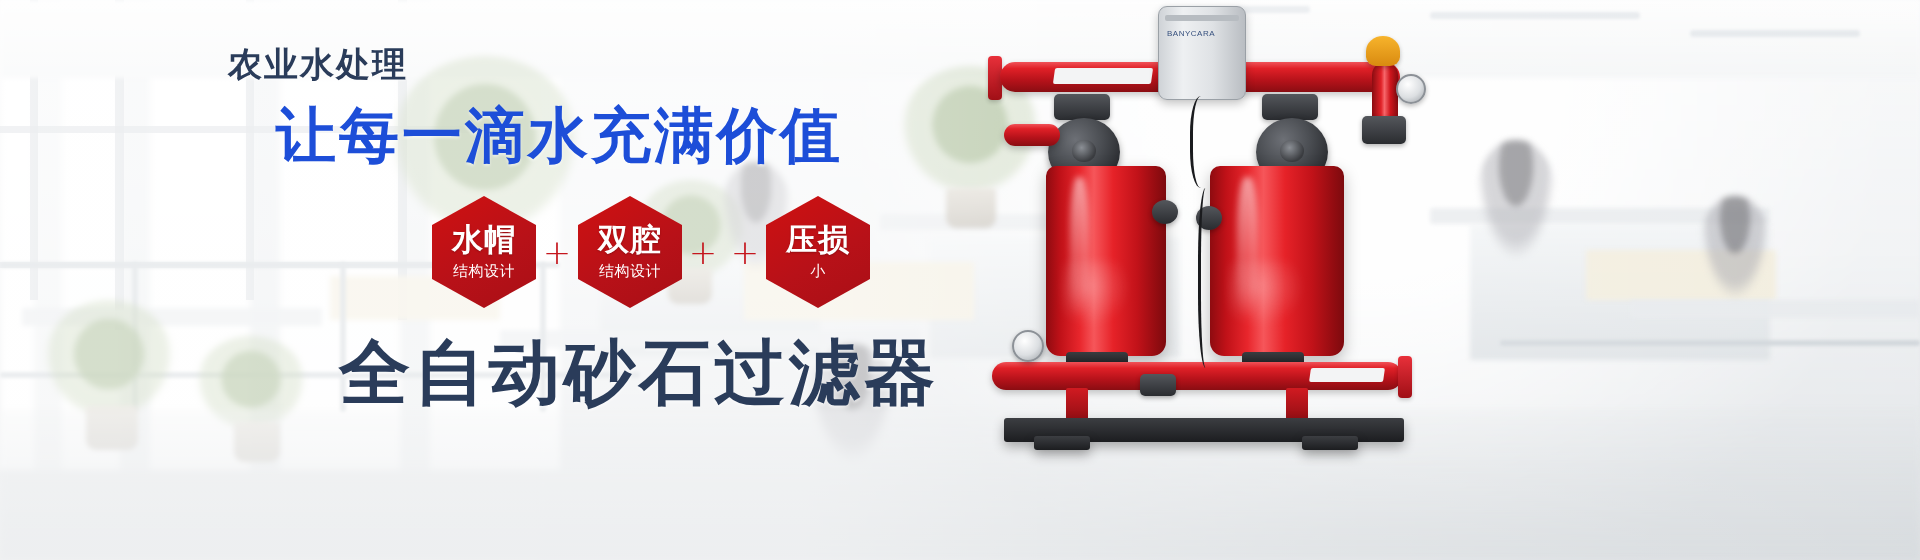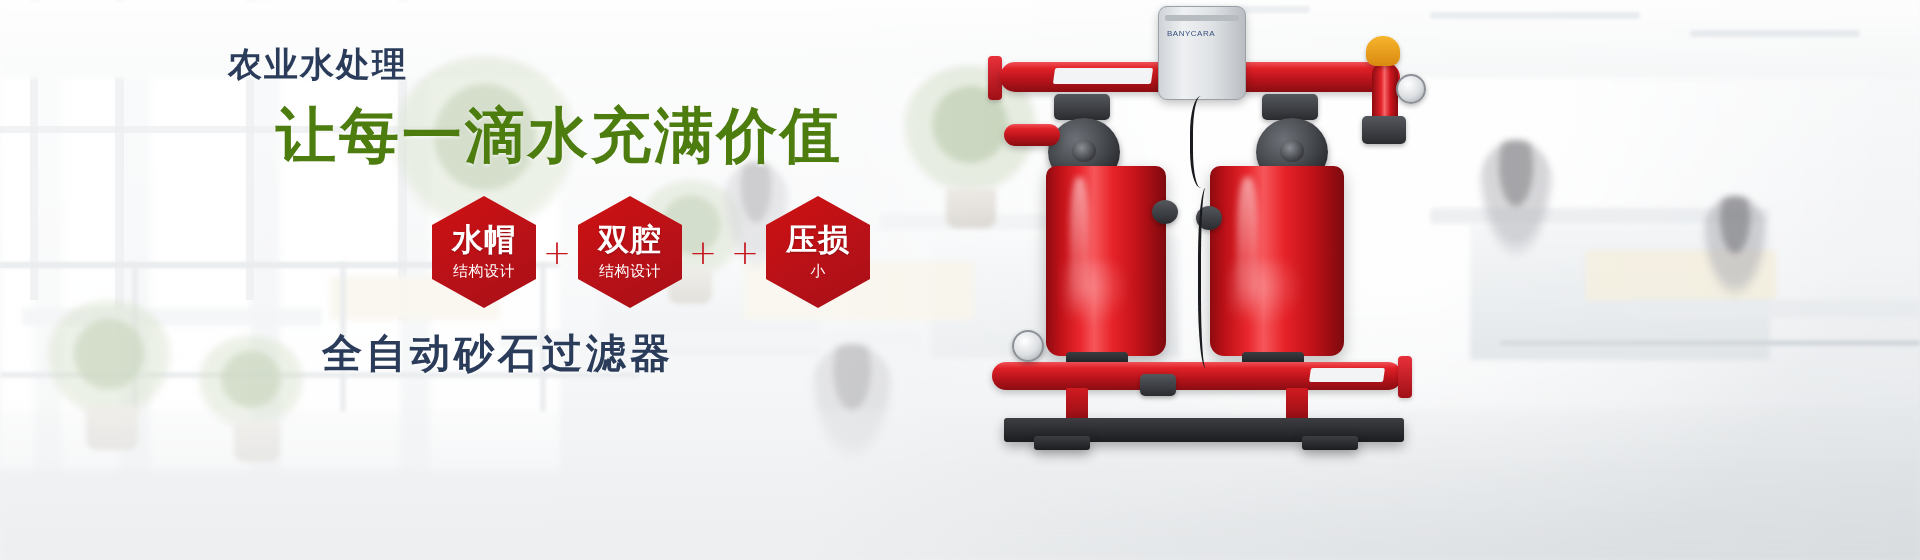--- a/index.html
+++ b/index.html
@@ -107,26 +107,26 @@
 
   .eyebrow{
     position:absolute;left:228px;top:42px;
     font-size:34px;font-weight:bold;letter-spacing:2px;
     color:#2a3c5a;
     text-shadow:0 1px 2px rgba(255,255,255,.65);
   }
   .headline{
     position:absolute;left:276px;top:96px;
     font-size:60px;font-weight:bold;letter-spacing:3px;
-    color:#4d7c0f;white-space:nowrap;
+    color:#1d4ed8;white-space:nowrap;
     text-shadow:0 2px 3px rgba(255,255,255,.55);
   }
   .subhead{
-    position:absolute;left:322px;top:326px;
-    font-size:40px;font-weight:bold;letter-spacing:4px;
+    position:absolute;left:339px;top:326px;
+    font-size:71px;font-weight:bold;letter-spacing:4px;
     color:#2a3c5a;white-space:nowrap;
     text-shadow:0 2px 3px rgba(255,255,255,.55);
   }
 
   
   .badges{
     position:absolute;left:432px;top:196px;
     display:flex;align-items:center;gap:0;
   }
   .hex{

